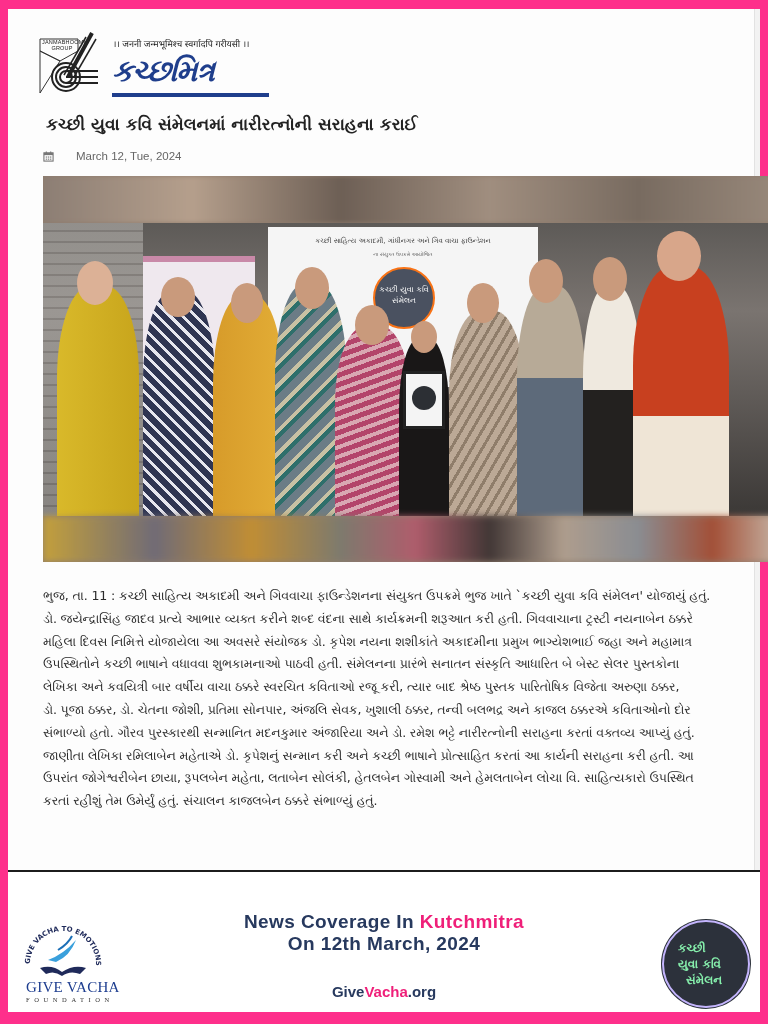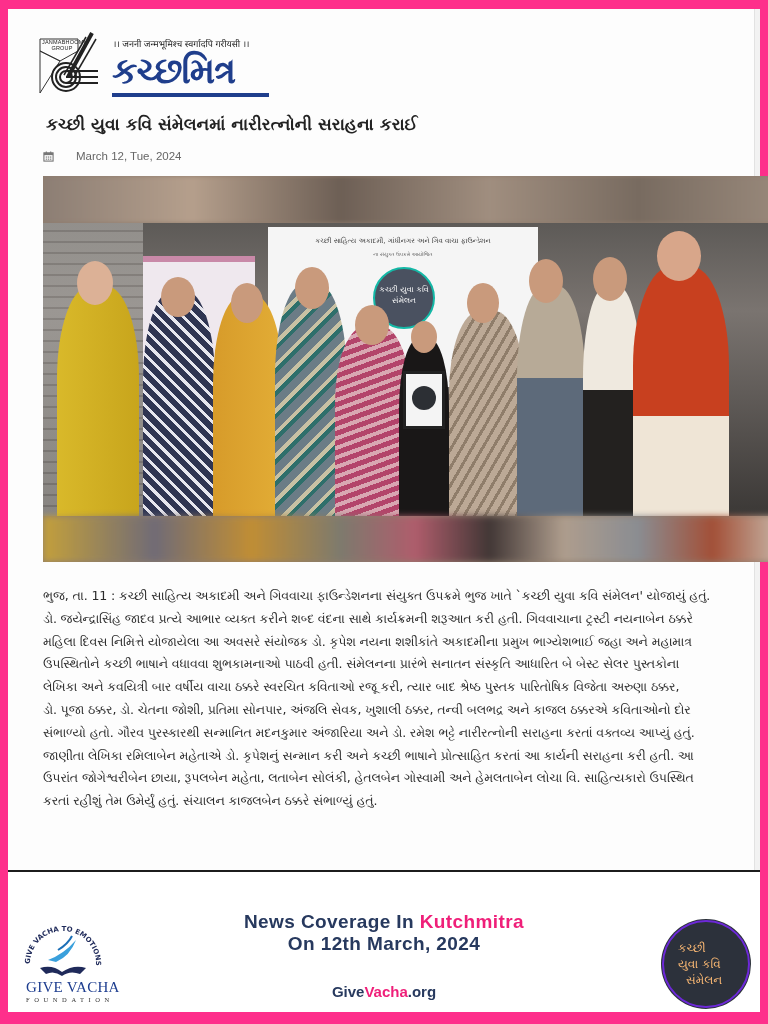--- a/index.html
+++ b/index.html
@@ -10,37 +10,37 @@
     position:absolute; left:8px; top:9px; width:752px; height:862px;
     background:#fdfdfd;
   }
   .paper .edge { position:absolute; right:0; top:0; width:6px; height:100%; background:#f2f2f2; border-left:1px solid #e2e2e2; }
 
   
   .masthead { position:absolute; left:30px; top:18px; width:240px; height:75px; }
   .masthead .logo-mark { position:absolute; left:0; top:4px; width:64px; height:64px; }
   .masthead .group-label { position:absolute; left:4px; top:12px; font-size:5.5px; color:#222; line-height:6px; letter-spacing:0.2px; text-align:center; width:40px; }
   .masthead .motto { position:absolute; left:75px; top:10px; font-size:9px; color:#1a1a1a; white-space:nowrap; font-family:Liberation Sans, sans-serif; }
-  .masthead .brand { position:absolute; left:74px; top:26px; font-size:36px; font-weight:bold; color:#1f3e8c; font-family:"DejaVu Sans", sans-serif; letter-spacing:-1px; line-height:36px; }
+  .masthead .brand { position:absolute; left:74px; top:26px; font-size:30px; font-weight:bold; color:#1f3e8c; font-family:"DejaVu Sans", sans-serif; letter-spacing:-1px; line-height:36px;font-style:italic; }
   .masthead .brand-underline { position:absolute; left:74px; top:66px; width:157px; height:4px; background:#1f3e8c; }
 
   .headline { position:absolute; left:46px; top:114px; font-size:17px; font-weight:bold; color:#222; font-family:"DejaVu Sans", sans-serif; white-space:nowrap; }
   .dateline { position:absolute; left:43px; top:150px; font-size:11.5px; color:#666; display:flex; align-items:center; gap:22px; }
   .dateline svg { width:11px; height:11px; }
 
   
   .photo { position:absolute; left:43px; top:176px; width:744px; height:386px; overflow:hidden; background:#8f7d6d; }
   .photo .blur-top { position:absolute; left:0; top:0; width:100%; height:47px; background:linear-gradient(90deg,#8c7e74,#b59f8c 20%,#6d5f55 40%,#a08e7f 60%,#786b60 80%,#9a8a7c); filter:blur(2px); }
   .photo .blur-bottom { position:absolute; left:0; bottom:0; width:100%; height:46px; background:linear-gradient(90deg,#c9a437,#6e6a77 15%,#c6902f 28%,#7c7a6e 40%,#b35a6c 50%,#3a3030 60%,#b2a191 70%,#8a8f96 80%,#a54b32 90%,#d0c6b8); filter:blur(3px); opacity:.9; }
   .photo .scene { position:absolute; left:0; top:47px; width:100%; height:293px; background:linear-gradient(180deg,#5d5a57 0%,#7a7470 30%,#3b3836 100%); }
   .photo .wall-left { position:absolute; left:0; top:0; width:100px; height:100%; background:repeating-linear-gradient(0deg,#a9a6a2 0 9px,#8c8884 9px 11px); opacity:.7; }
   .photo .banner-main { position:absolute; left:225px; top:4px; width:270px; height:160px; background:#f5f5f5; }
   .photo .banner-main .bt { position:absolute; left:0; top:10px; width:100%; text-align:center; font-size:7px; color:#333; font-family:"DejaVu Sans", sans-serif; }
   .photo .banner-main .bt2 { position:absolute; left:0; top:24px; width:100%; text-align:center; font-size:5px; color:#555; font-family:"DejaVu Sans", sans-serif; }
-  .photo .banner-main .badge { position:absolute; left:105px; top:40px; width:62px; height:62px; border-radius:50%; background:#4a5160; border:2px solid #14b8a6; color:#fff; font-size:8px; text-align:center; line-height:11px; padding-top:15px; font-family:"DejaVu Sans", sans-serif; }
+  .photo .banner-main .badge { position:absolute; left:105px; top:40px; width:62px; height:62px; border-radius:50%; background:#4a5160; border:2px solid #f97316; color:#fff; font-size:8px; text-align:center; line-height:11px; padding-top:15px; font-family:"DejaVu Sans", sans-serif; }
   .photo .banner-left { position:absolute; left:100px; top:33px; width:112px; height:150px; background:#efe8ee; border-top:6px solid #c989a8; }
   .photo .person { position:absolute; bottom:0; border-radius:40% 40% 0 0; }
   .photo .head { position:absolute; border-radius:50%; background:#c99a7c; }
   .photo .frame { position:absolute; left:360px; top:148px; width:42px; height:58px; background:#f4f4f4; border:3px solid #222; }
   .photo .frame .fc { position:absolute; left:6px; top:12px; width:24px; height:24px; border-radius:50%; background:#2c2f34; }
 
   
   .article { position:absolute; left:43px; top:585px; width:690px; font-size:12.6px; line-height:22.8px; color:#2a2a2a; font-family:"DejaVu Sans", sans-serif; letter-spacing:-0.15px; }
   .article p { white-space:nowrap; overflow:hidden; }
 
@@ -48,21 +48,21 @@
 
   
   .footer { position:absolute; left:8px; top:872px; width:752px; height:140px; background:#ffffff; }
   .footer .gv-logo { position:absolute; left:10px; top:52px; width:90px; height:90px; }
   .footer .gv-name { position:absolute; left:8px; top:55px; font-family:"Liberation Serif", serif; font-size:15px; color:#1d3d8f; letter-spacing:0.3px; white-space:nowrap; }
   .footer .gv-found { position:absolute; left:8px; top:72px; font-family:"Liberation Serif", serif; font-size:6.5px; color:#333; letter-spacing:4.6px; white-space:nowrap; }
   .footer .headline-1 { position:absolute; left:0; top:39px; width:100%; text-align:center; font-size:19px; font-weight:bold; color:#27395e; letter-spacing:0.4px; }
   .footer .headline-2 { position:absolute; left:0; top:61px; width:100%; text-align:center; font-size:19px; font-weight:bold; color:#27395e; letter-spacing:0.4px; }
   .footer .accent { color:#ef1f79; }
   .footer .site { position:absolute; left:0; top:111px; width:100%; text-align:center; font-size:15px; font-weight:bold; color:#27395e; }
-  .footer .event-badge { position:absolute; left:654px; top:48px; width:88px; height:88px; border-radius:50%; background:#2c313b; border:2px solid #6d28d9; box-shadow:0 0 0 1px #2c313b; color:#fdba74; font-family:"DejaVu Sans", sans-serif; font-size:12px; line-height:16px; padding:18px 0 0 14px; }
+  .footer .event-badge { position:absolute; left:654px; top:48px; width:88px; height:88px; border-radius:50%; background:#2c313b; border:2px solid #c4b5fd; box-shadow:0 0 0 1px #2c313b; color:#86efac; font-family:"DejaVu Sans", sans-serif; font-size:12px; line-height:16px; padding:18px 0 0 14px;font-weight:bold; }
 </style>
 </head>
 <body>
 
 <div class="paper">
   <div class="edge"></div>
 
   <div class="masthead">
     <svg class="logo-mark" viewBox="0 0 64 64">
       <polygon points="2,8 40,8 40,20 22,30 2,20" fill="none" stroke="#333" stroke-width="1"></polygon>

